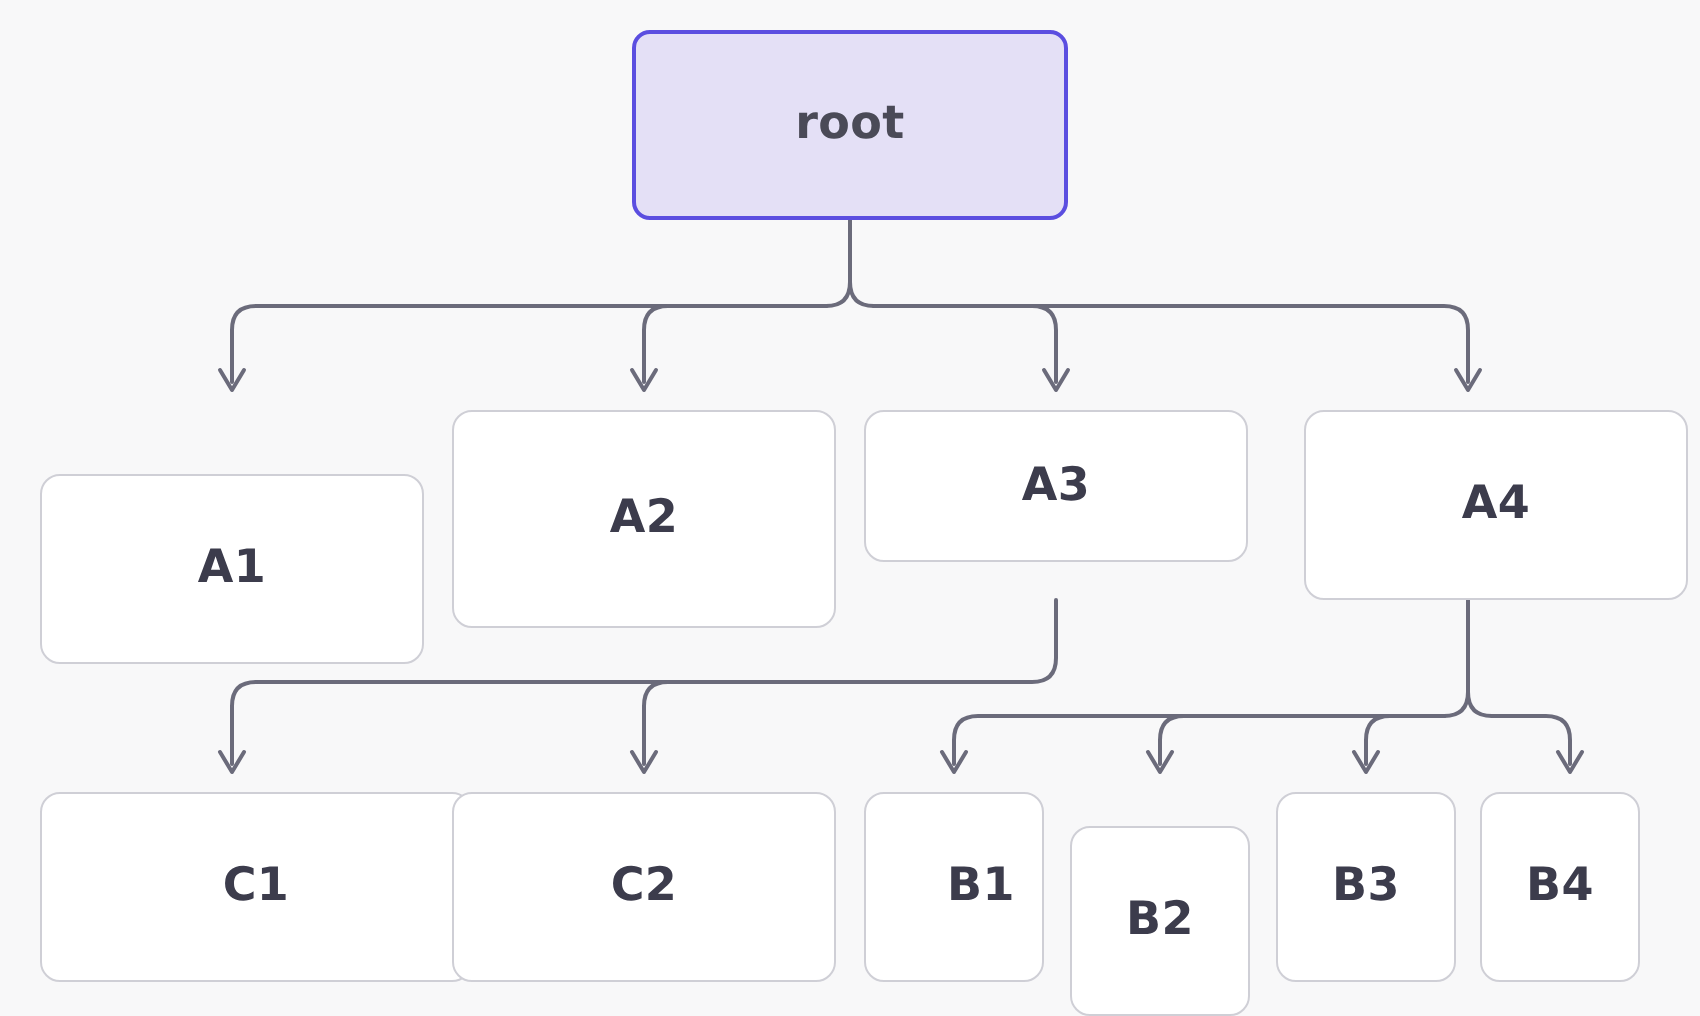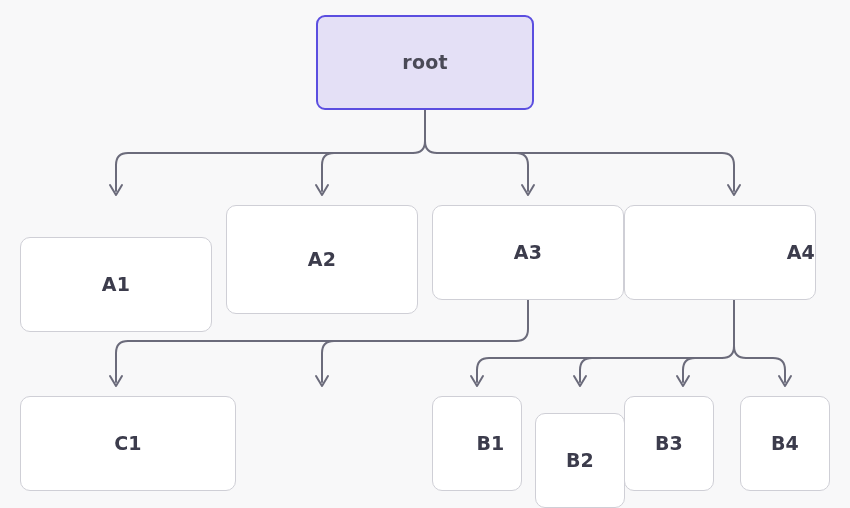--- a/index.html
+++ b/index.html
@@ -33,21 +33,21 @@
     border: 1.6px solid #cfcfd6;
     border-radius: 10px;
     z-index: 2;
   }
   .node.root-node {
     background: #e4e0f6;
     border: 2.4px solid #5b4ee0;
     border-radius: 9px;
   }
   .node-label {
-    font-size: 19px;
+    font-size: 23px;
     font-weight: 700;
     color: #3c3c4c;
     letter-spacing: 0.2px;
     line-height: 1;
     user-select: none;
   }
   .node.root-node .node-label {
     color: #4a4a57;
     font-weight: 700;
   }
@@ -104,42 +104,45 @@
   </div>
 
   <div class="node" style="left:20px; top:205px; width:192px; height:95px;margin-top:32px;">
     <span class="node-label">A1</span>
   </div>
 
   <div class="node" style="left:226px; top:205px; width:192px; height:109px;">
     <span class="node-label">A2</span>
   </div>
 
-  <div class="node" style="left:432px; top:205px; width:192px; height:95px;">
+  <div class="node" style="left:432px; top:205px; width:192px; height:76px;">
     <span class="node-label">A3</span>
   </div>
 
-  <div class="node" style="left:624px; top:205px; width:192px; height:95px;justify-content:flex-end;">
+  <div class="node" style="left:652px; top:205px; width:192px; height:95px;">
     <span class="node-label">A4</span>
   </div>
 
   <div class="node" style="left:20px; top:396px; width:216px; height:95px;">
     <span class="node-label">C1</span>
   </div>
 
+  <div class="node" style="left:226px; top:396px; width:192px; height:95px;">
+    <span class="node-label">C2</span>
+  </div>
 
   <div class="node" style="left:432px; top:396px; width:90px; height:95px;padding-left:27px;">
     <span class="node-label">B1</span>
   </div>
 
   <div class="node" style="left:535px; top:413px; width:90px; height:95px;">
     <span class="node-label">B2</span>
   </div>
 
-  <div class="node" style="left:624px; top:396px; width:90px; height:95px;">
+  <div class="node" style="left:638px; top:396px; width:90px; height:95px;">
     <span class="node-label">B3</span>
   </div>
 
-  <div class="node" style="left:740px; top:396px; width:90px; height:95px;">
+  <div class="node" style="left:740px; top:396px; width:80px; height:95px;">
     <span class="node-label">B4</span>
   </div>
 
 </div>
 
 </body></html>

